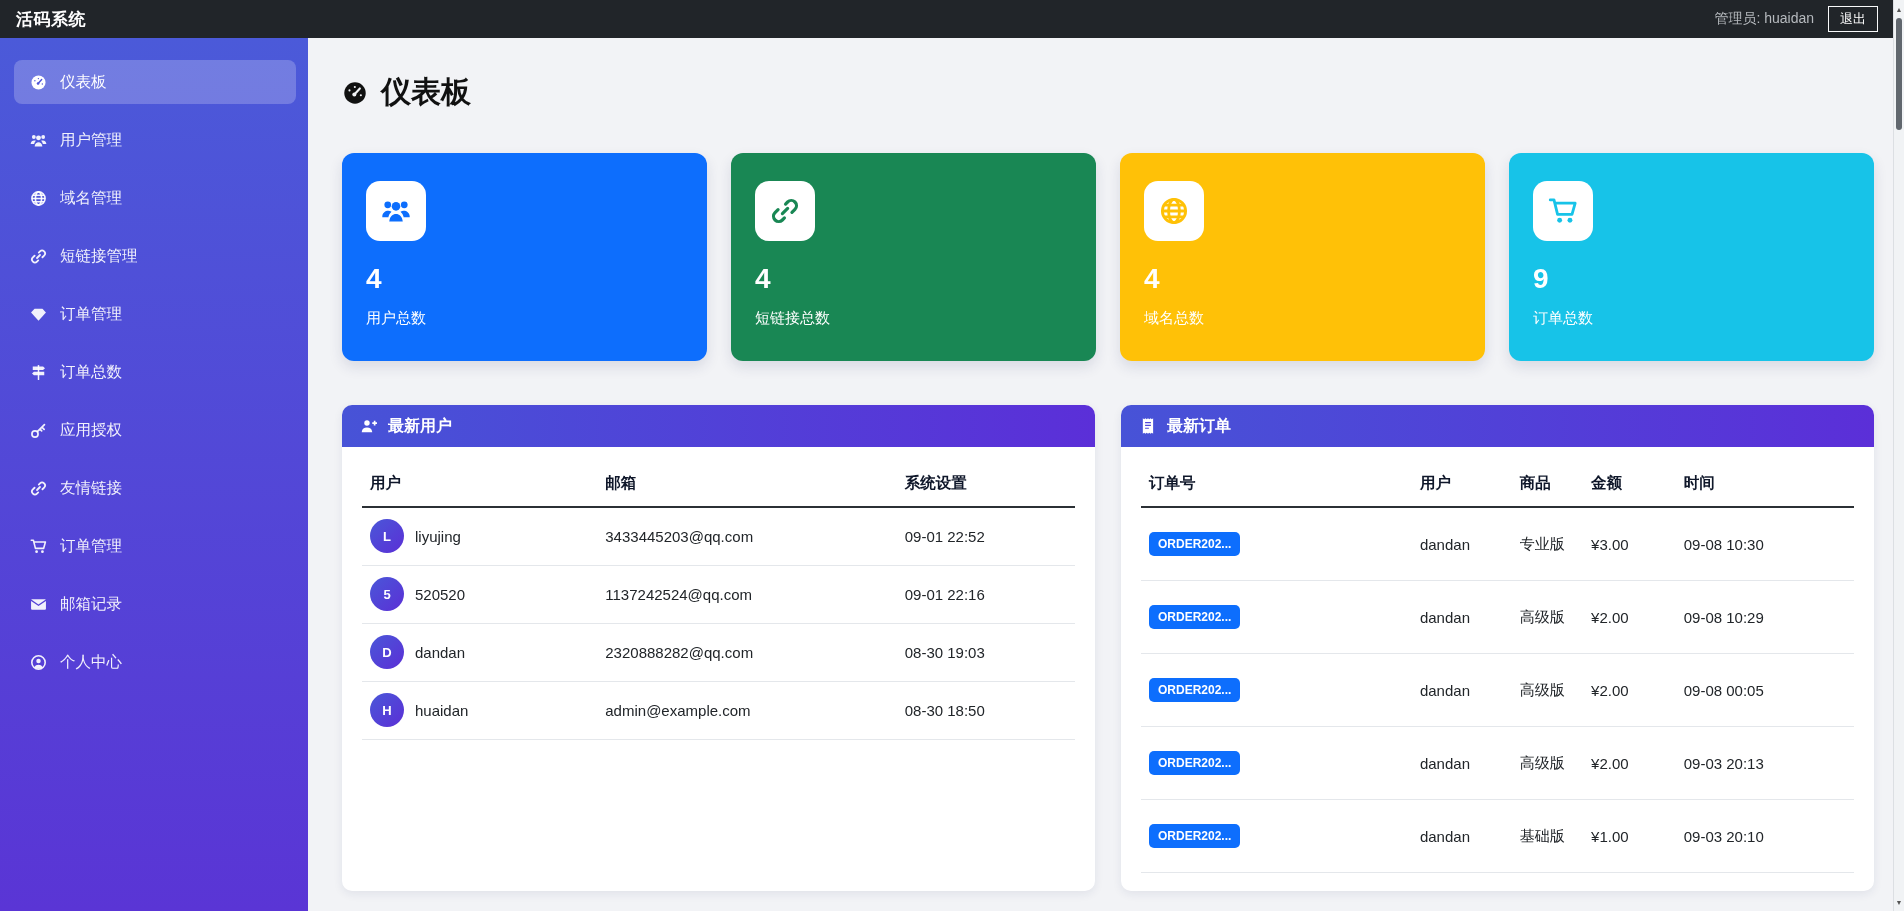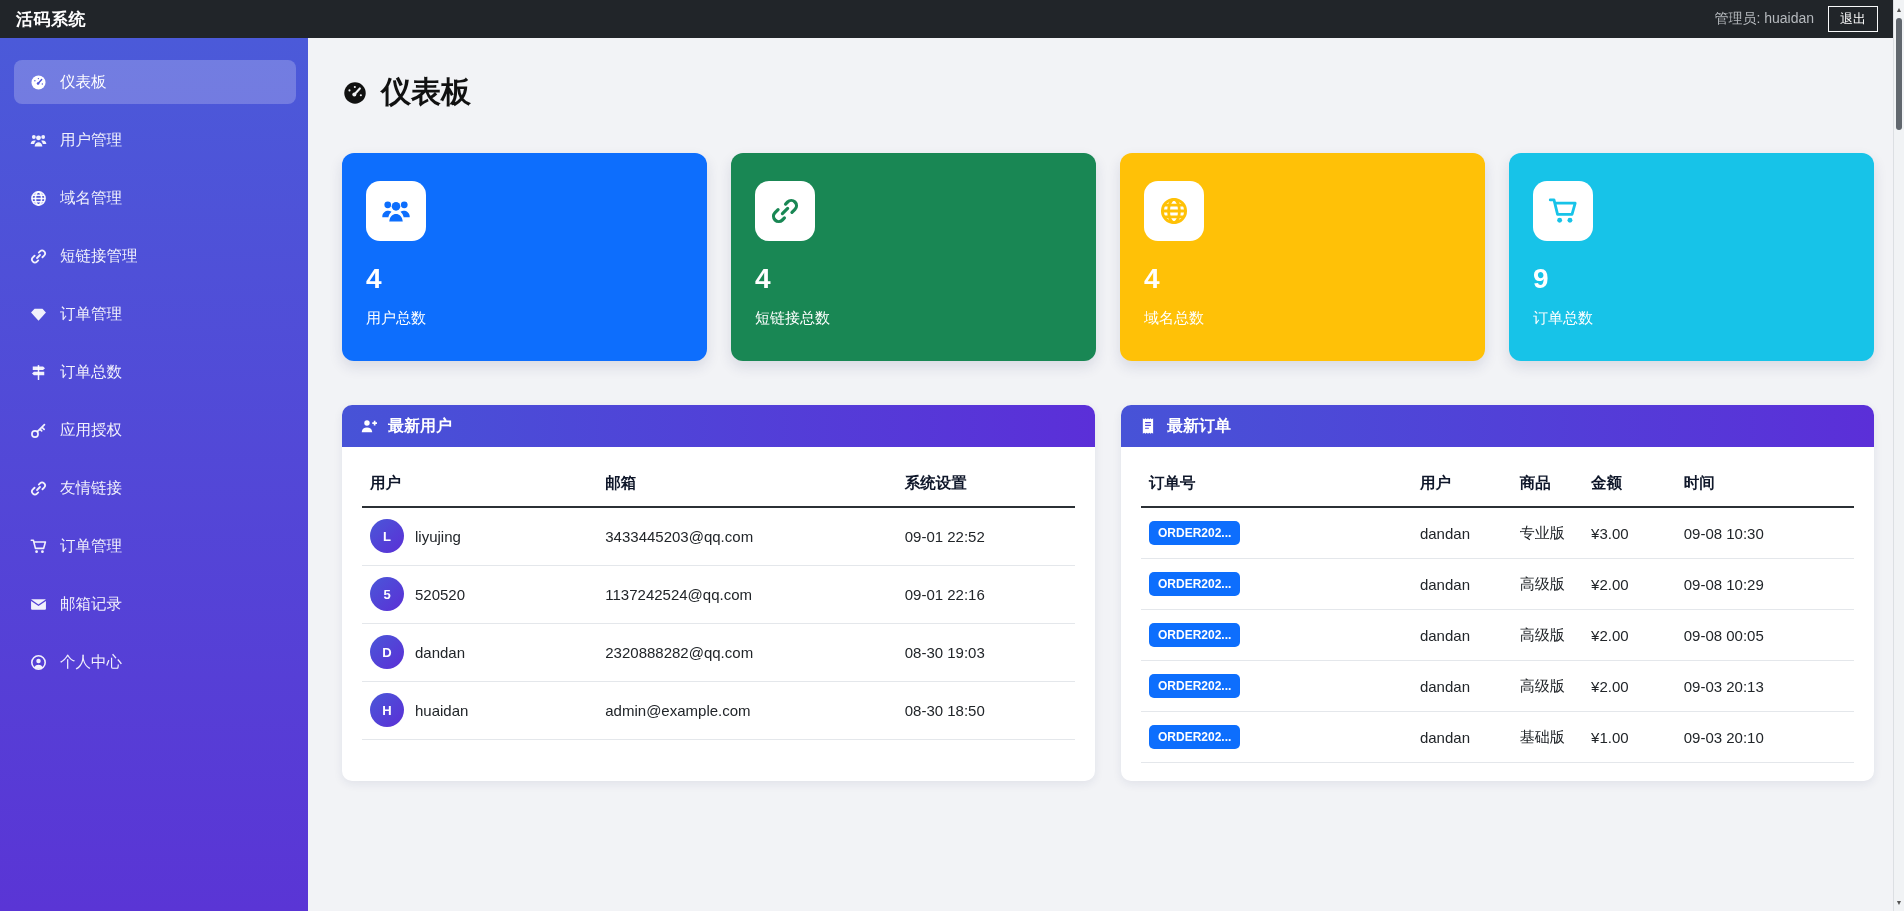--- a/index.html
+++ b/index.html
@@ -66,21 +66,21 @@
   }
   .panel-head .icn { width:18px; height:18px; --icon-bg:#4f48d8; }
   .panel-body { padding:12px 20px 18px; }
   table { width:100%; border-collapse:collapse; }
   th {
     text-align:left; font-size:15.5px; font-weight:bold; color:#0f172a;
     padding:14px 8px 12px; border-bottom:2px solid #2b3035;
   }
   td { border-bottom:1px solid #e4e7eb; padding:11px 8px; font-size:15px; vertical-align:middle; }
   .t-users td { height:58px; }
-  .t-orders td { height:41px; padding:13px 8px; }
+  .t-orders td { height:41px; padding:24px 8px; }
   .cell-user { display:flex; align-items:center; gap:11px; }
   .avatar {
     width:34px; height:34px; border-radius:50%; flex:0 0 34px;
     background:linear-gradient(135deg,#4a57d8,#5b2fd6); color:#fff;
     display:flex; align-items:center; justify-content:center;
     font-size:13px; font-weight:bold;
   }
   .time-cell { font-size:15px; }
   .badge-order {
     display:inline-block; color:#fff; font-size:12px; font-weight:bold;

